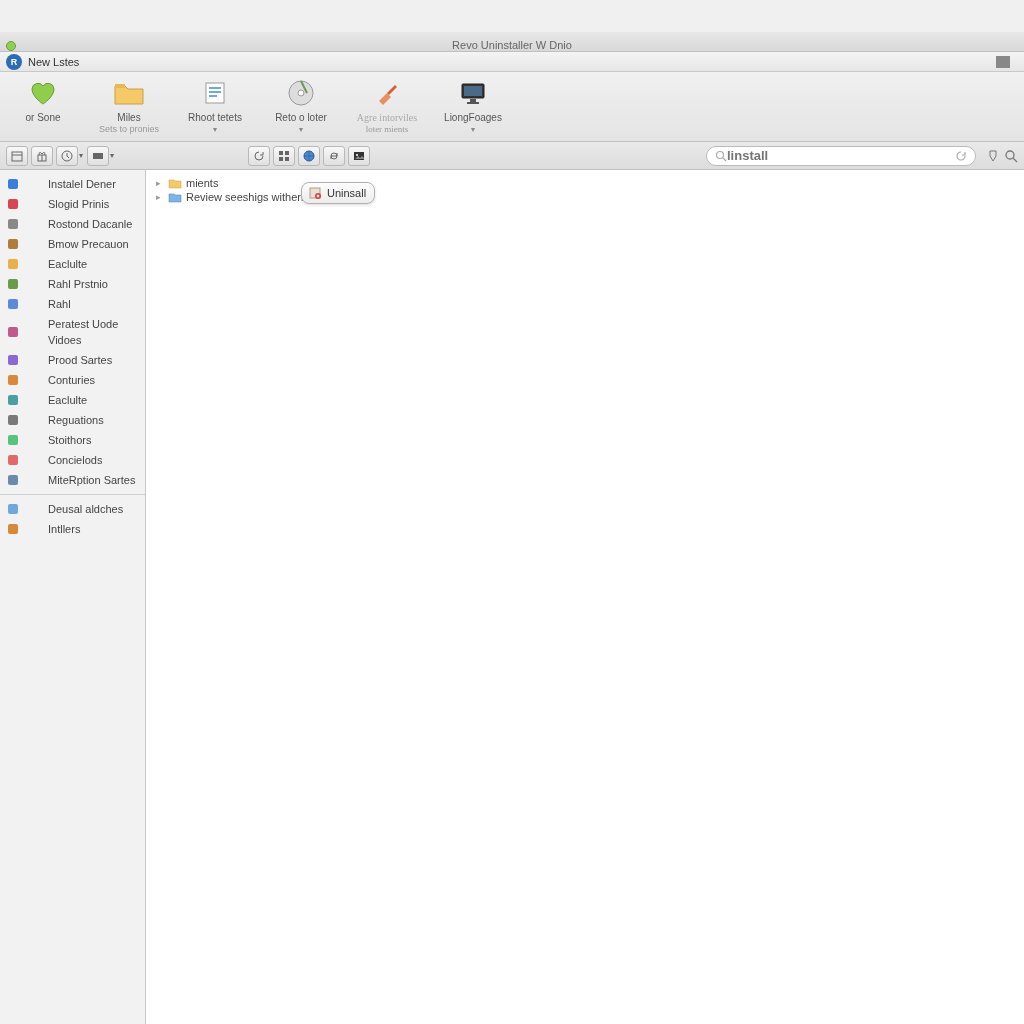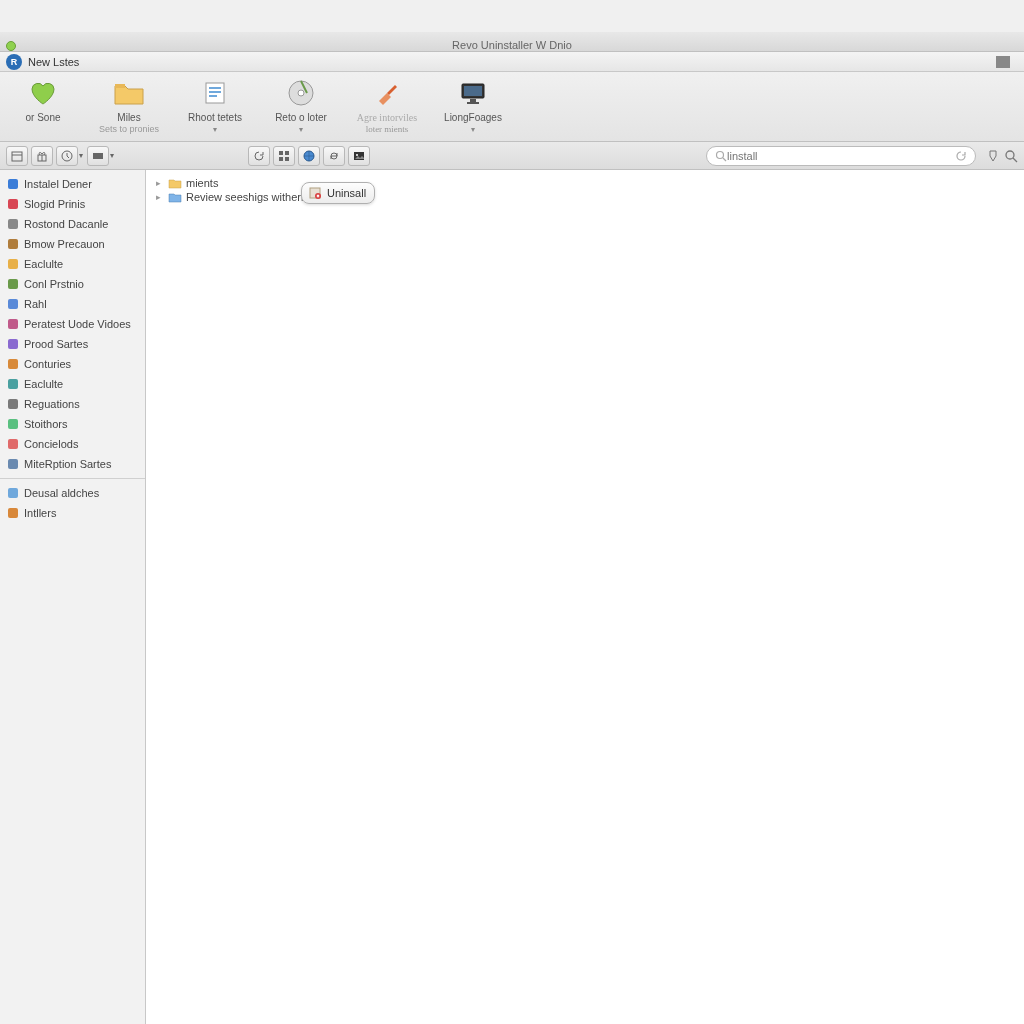--- a/index.html
+++ b/index.html
@@ -123,23 +123,24 @@
   border: 1px solid #bbb;
   border-radius: 10px;
   display: flex;
   align-items: center;
   padding: 0 8px;
 }
 .searchbox input {
   border: none;
   outline: none;
   flex: 1;
-  font-size: 11px;
+  font-size: 13px;
   color: #999;
   background: transparent;
+  font-weight: bold;
 }
 .search-refresh {
   width: 12px; height: 12px;
   color: #999;
 }
 .right-tools {
   position: absolute;
   right: 6px;
   display: flex;
   gap: 4px;
@@ -157,20 +158,21 @@
   padding-top: 4px;
 }
 .sidebar-item {
   display: flex;
   align-items: center;
   padding: 2px 6px;
   cursor: pointer;
   color: #444;
   font-size: 11px;
   line-height: 16px;
+  gap: 24px;
 }
 .sidebar-ico {
   width: 14px; height: 14px;
   margin-right: 4px;
   flex-shrink: 0;
 }
 .sidebar-divider {
   height: 1px;
   background: #d0d0d0;
   margin: 4px 0;
@@ -428,21 +430,21 @@
       <div class="sidebar-item">
         <div class="sidebar-ico"><svg viewBox="0 0 14 14">
             <rect x="2" y="2" width="10" height="10" rx="2" fill="#e8b048"></rect>
           </svg></div>
         <span>Eaclulte</span>
       </div>
       <div class="sidebar-item">
         <div class="sidebar-ico"><svg viewBox="0 0 14 14">
             <rect x="2" y="2" width="10" height="10" rx="2" fill="#6a9a4a"></rect>
           </svg></div>
-        <span>Conl Prstnio</span>
+        <span>Rahl Prstnio</span>
       </div>
       <div class="sidebar-item">
         <div class="sidebar-ico"><svg viewBox="0 0 14 14">
             <rect x="2" y="2" width="10" height="10" rx="2" fill="#5a8ad8"></rect>
           </svg></div>
         <span>Rahl</span>
       </div>
       <div class="sidebar-item">
         <div class="sidebar-ico"><svg viewBox="0 0 14 14">
             <rect x="2" y="2" width="10" height="10" rx="2" fill="#c05a8a"></rect>

